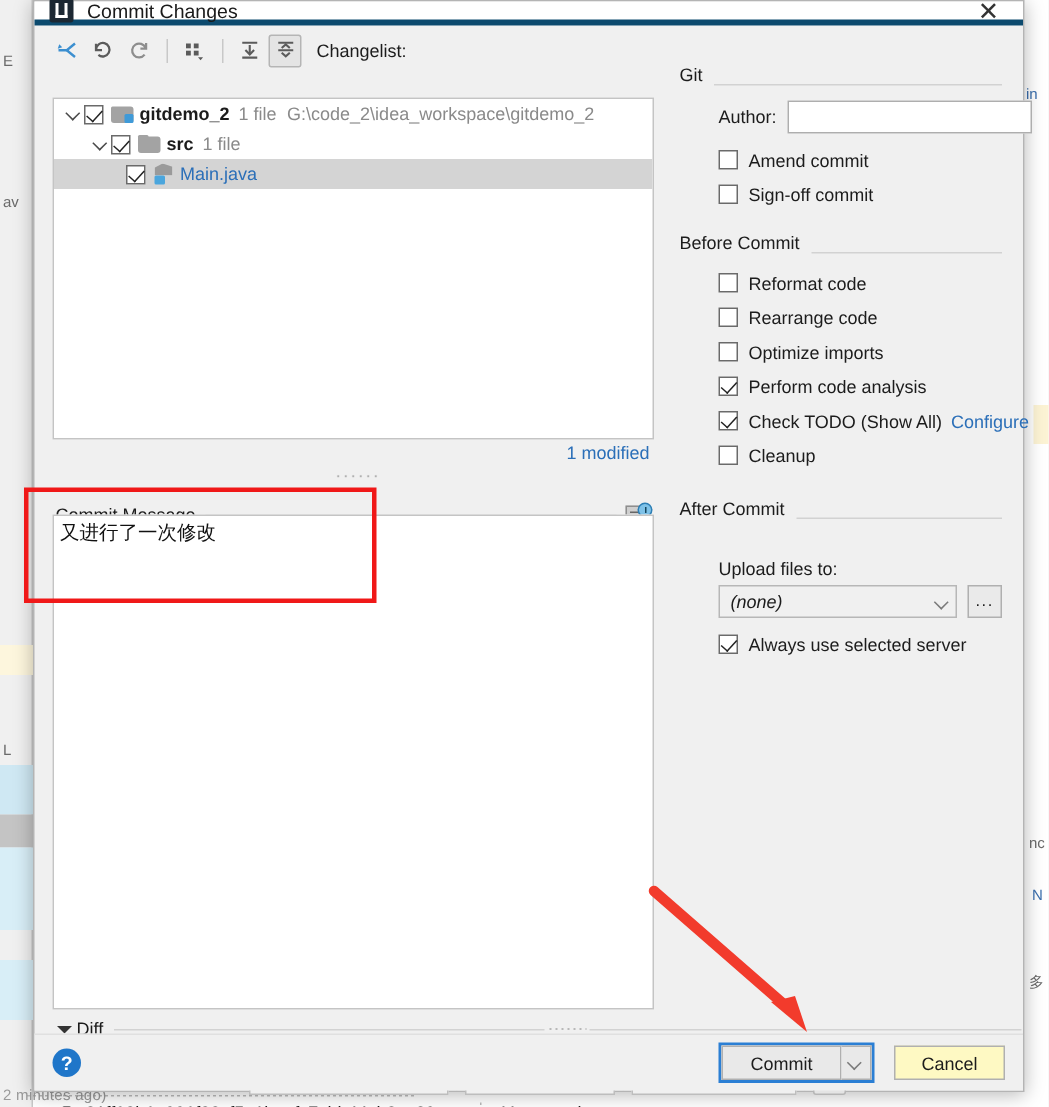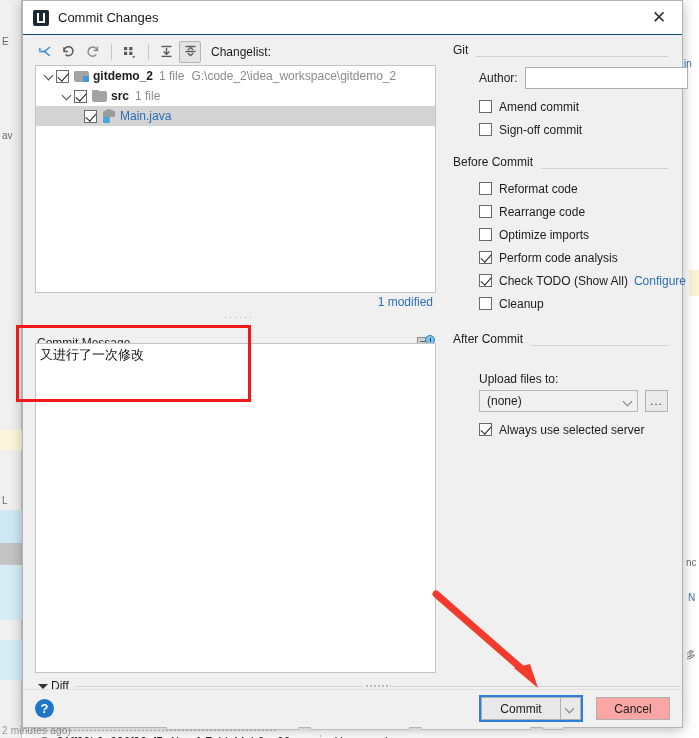--- a/index.html
+++ b/index.html
@@ -32,21 +32,21 @@
      background: repeating-linear-gradient(to right,#bdbdbd 0 2px, transparent 2px 4px); }
 
   
   #dialog {
     position: absolute; left: 22px; top: 0; width: 661px; height: 728px;
     background: #f0f0f0;
     border: 1px solid #b4b4b4;
     box-shadow: 0 2px 12px rgba(0,0,0,.28);
   }
   #titlebar {
-    height: 34px; background: #ffffff; border-bottom: 1px solid #0c4a6e;
+    height: 16px; background: #ffffff; border-bottom: 4px solid #0c4a6e;
     display: flex; align-items: center; padding: 0 0 0 10px;
   }
   #app-icon {
     width: 16px; height: 16px; border-radius: 2px; flex: 0 0 auto;
     background: #1c2833; position: relative; margin-right: 9px;
   }
   #app-icon::after {
     content: ""; position: absolute; left: 4px; top: 3px; width: 8px; height: 10px;
     background:
       linear-gradient(#fff,#fff) 0 0/2px 10px no-repeat,
@@ -189,40 +189,40 @@
      border-top: 1px solid #e0e0e0; display:flex; align-items:center; padding: 0 12px; }
   #help-btn { width: 19px; height: 19px; border-radius: 50%; background:#1f76c9; color:#fff;
      font-size: 13px; font-weight: bold; display:flex; align-items:center; justify-content:center;
      cursor:pointer; flex:0 0 auto; }
   #footer-spacer { flex:1 1 auto; }
   #commit-group { display:flex; border: 2px solid #2b7fd4; flex:0 0 auto; margin-right: 13px; }
   #commit-btn { height: 23px; min-width: 80px; border:1px solid #b0b0b0; background:#e9e9e9;
      display:flex; align-items:center; justify-content:center; font-size:12px; cursor:pointer; padding: 0 12px; }
   #commit-arrow { height: 23px; width: 20px; border:1px solid #b0b0b0; border-left:none; background:#e9e9e9;
      display:flex; align-items:center; justify-content:center; cursor:pointer; }
-  #cancel-btn { height: 23px; min-width: 74px; border:1px solid #b0b0b0; background:#fca5a5;
+  #cancel-btn { height: 23px; min-width: 74px; border:1px solid #b0b0b0; background:#fef9c3;
      display:flex; align-items:center; justify-content:center; font-size:12px; cursor:pointer; padding: 0 12px; flex:0 0 auto; }
 
   
   #right-col { position:absolute; left: 420px; top: 40px; right: 6px; bottom: 0; padding: 0 8px 0 10px; }
   .group-head { display:flex; align-items:flex-end; margin-top: 2px; }
   .group-title { font-size:12px; color:#1c1c1c; white-space:nowrap; }
   .group-rule { flex:1 1 auto; height:1px; background:#d2d2d2; margin-left: 8px; }
   .opt-row { display:flex; align-items:center; height: 23px; padding-left: 26px; }
   .opt-row .cb { margin-right: 7px; }
   .opt-label { font-size: 12px; color:#1c1c1c; white-space:nowrap; }
   .field-row { display:flex; align-items:center; padding-left: 26px; margin-top: 10px; margin-bottom: 6px; }
   #author-label { font-size:12px; margin-right: 7px; }
   #author-input { width: 163px; height: 22px; border:1px solid #aeaeae; background:#fff; }
   .cfg-link { color:#2b6fb8; font-size:12px; margin-left: 6px; cursor:pointer; }
   #upload-label { font-size:12px; padding-left: 26px; margin-top: 26px; margin-bottom: 4px; }
   #upload-row { display:flex; align-items:center; padding-left: 26px; }
   #upload-combo { width: 172px; height: 22px; border:1px solid #b7b7b7; background:#f0f0f0;
      display:flex; align-items:center; padding: 0 4px 0 7px; font-size:12px; cursor:pointer; }
-  #upload-combo .cval { flex:1 1 auto; }
+  #upload-combo .cval { flex:1 1 auto;font-style:italic; }
   #upload-dots { width: 25px; height: 22px; margin-left: 7px; border:1px solid #b0b0b0; background:#eaeaea;
      display:flex; align-items:center; justify-content:center; font-size:11px; cursor:pointer; letter-spacing:1px; }
 
   
   #red-arrow { position:absolute; left: 430px; top: 590px; width: 130px; height: 110px; z-index: 45; pointer-events:none; }
 </style>
 </head>
 <body>
 
 <div id="bg-ide">

